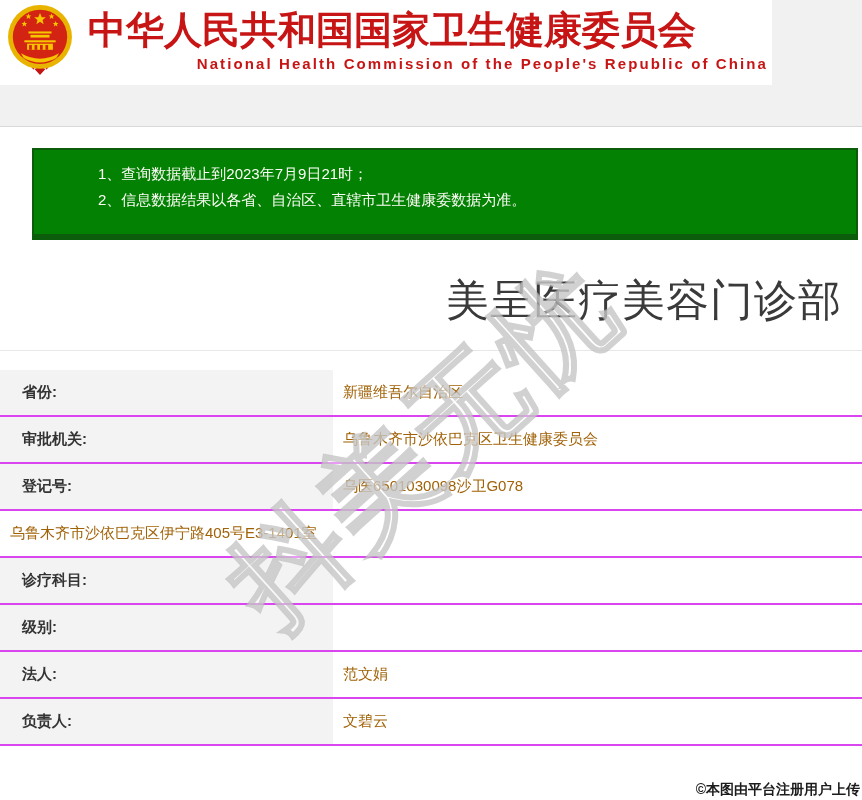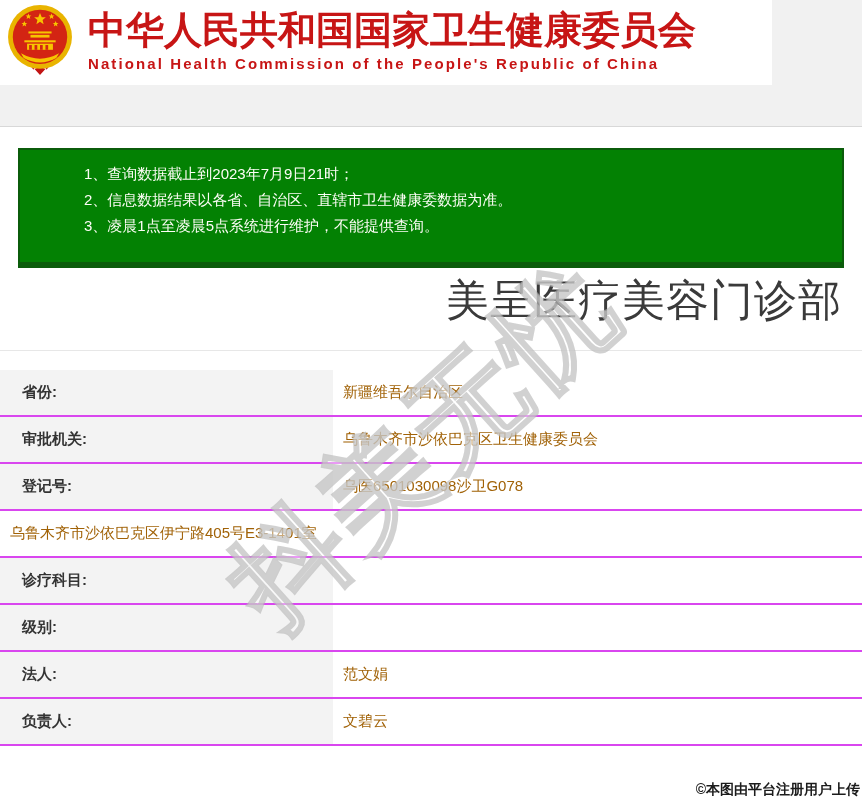--- a/index.html
+++ b/index.html
@@ -20,26 +20,26 @@
     position:absolute;left:0;top:0;width:772px;height:85px;background:#ffffff;
   }
   .emblem{position:absolute;left:6px;top:4px;width:68px;height:78px;}
   .header-text{position:absolute;left:88px;top:8px;width:680px;}
   .cn-title{
     font-size:38px;font-weight:bold;color:#c71515;line-height:44px;
     letter-spacing:0px;white-space:nowrap;
   }
   .en-title{
     font-size:15px;font-weight:bold;color:#c71515;letter-spacing:2.1px;
-    margin-top:3px;white-space:nowrap;
+    margin-top:3px;white-space:nowrap;text-align:right;
   }
 
   
   .notice-box{
-    position:absolute;left:18px;top:148px;width:826px;height:120px;
+    position:absolute;left:32px;top:148px;width:826px;height:92px;
     box-sizing:border-box;
     background:#038103;
     border:2px solid #0b5c0b;border-bottom-width:6px;
     padding:11px 0 0 64px;
   }
   .notice-line{
     color:#fdfdf6;font-size:15px;line-height:26px;white-space:nowrap;
   }
 
   
@@ -126,21 +126,20 @@
       <div class="header-text">
         <div class="cn-title">中华人民共和国国家卫生健康委员会</div>
         <div class="en-title">National Health Commission of the People's Republic of China</div>
       </div>
     </div>
   </div>
 
   <div class="notice-box">
     <div class="notice-line">1、查询数据截止到2023年7月9日21时；</div>
     <div class="notice-line">2、信息数据结果以各省、自治区、直辖市卫生健康委数据为准。</div>
-    <div class="notice-line">3、凌晨1点至凌晨5点系统进行维护，不能提供查询。</div>
   </div>
 
   <div class="clinic-title">美呈医疗美容门诊部</div>
 
   <div class="section-divider"></div>
 
   <div class="info-table" id="info-table">
       <div class="row">
         <div class="cell label">省份:</div>
         <div class="cell value">新疆维吾尔自治区</div>

